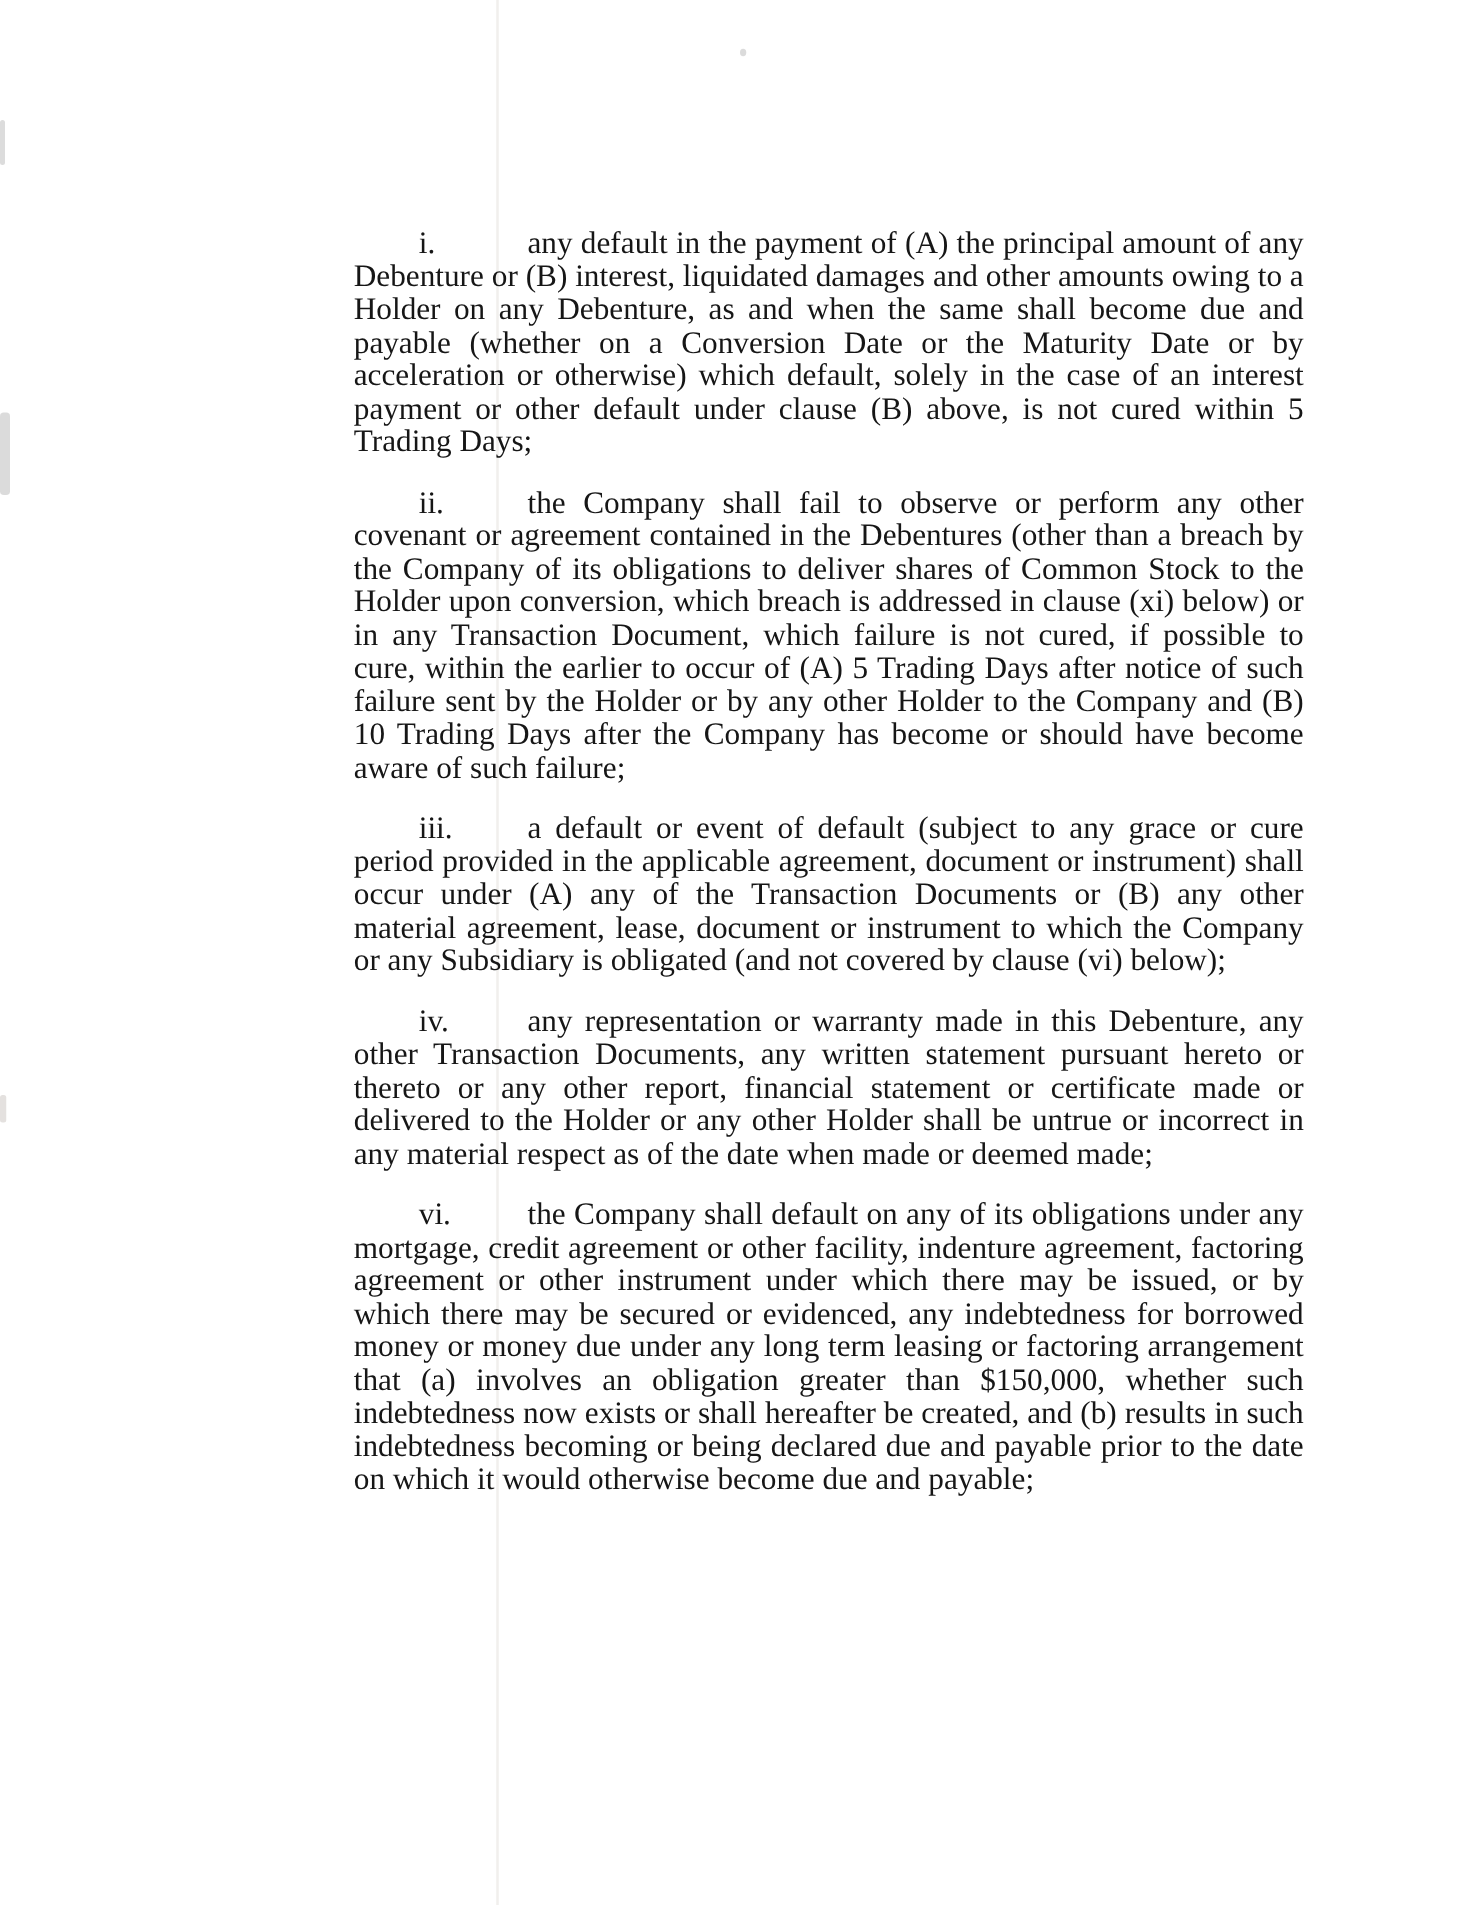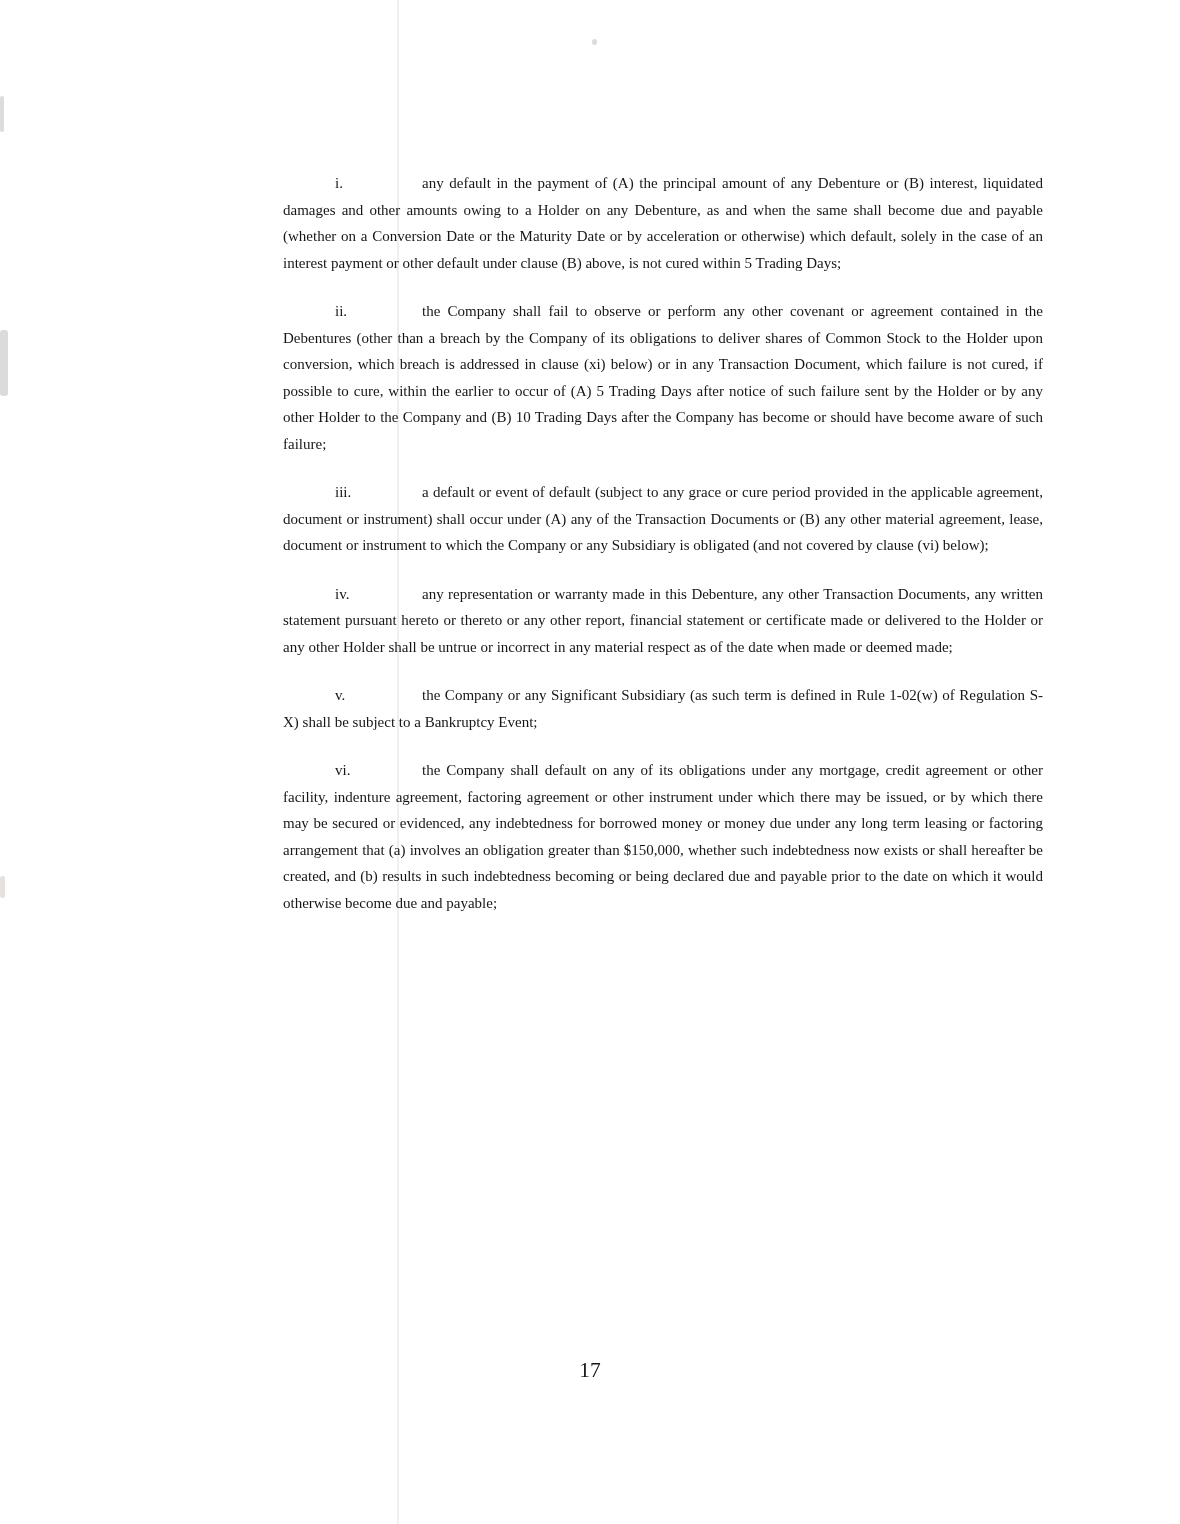--- a/index.html
+++ b/index.html
@@ -64,23 +64,23 @@
     top: 876px;
     width: 5px;
     height: 22px;
     background: #e4e1df;
     border-radius: 2px;
     z-index: 0;
   }
   .content {
     position: absolute;
     left: 283px;
-    top: 170px;
+    top: 182px;
     width: 760px;
-    font-size: 15px;
+    font-size: 25px;
     line-height: 26.5px;
     text-align: justify;
     z-index: 1;
   }
   .clause {
     margin: 0 0 22px 0;
     text-indent: 52px;
   }
   .clause .num {
     display: inline-block;
@@ -111,22 +111,20 @@
   <main class="content">
 
     <p class="clause"><span class="num">i.</span><span class="txt">any default in the payment of (A) the principal amount of any Debenture or (B) interest, liquidated damages and other amounts owing to a Holder on any Debenture, as and when the same shall become due and payable (whether on a Conversion Date or the Maturity Date or by acceleration or otherwise) which default, solely in the case of an interest payment or other default under clause (B) above, is not cured within 5 Trading Days;</span></p>
 
     <p class="clause"><span class="num">ii.</span><span class="txt">the Company shall fail to observe or perform any other covenant or agreement contained in the Debentures (other than a breach by the Company of its obligations to deliver shares of Common Stock to the Holder upon conversion, which breach is addressed in clause (xi) below) or in any Transaction Document, which failure is not cured, if possible to cure, within the earlier to occur of (A) 5 Trading Days after notice of such failure sent by the Holder or by any other Holder to the Company and (B) 10 Trading Days after the Company has become or should have become aware of such failure;</span></p>
 
     <p class="clause"><span class="num">iii.</span><span class="txt">a default or event of default (subject to any grace or cure period provided in the applicable agreement, document or instrument) shall occur under (A) any of the Transaction Documents or (B) any other material agreement, lease, document or instrument to which the Company or any Subsidiary is obligated (and not covered by clause (vi) below);</span></p>
 
     <p class="clause"><span class="num">iv.</span><span class="txt">any representation or warranty made in this Debenture, any other Transaction Documents, any written statement pursuant hereto or thereto or any other report, financial statement or certificate made or delivered to the Holder or any other Holder shall be untrue or incorrect in any material respect as of the date when made or deemed made;</span></p>
 
-    <p class="clause"><span class="num">v.</span><span class="txt">the Company or any Significant Subsidiary (as such term is defined in Rule 1-02(w) of Regulation S-X)  shall be subject to a Bankruptcy Event;</span></p>
 
     <p class="clause"><span class="num">vi.</span><span class="txt">the Company shall default on any of its obligations under any mortgage, credit agreement or other facility, indenture agreement, factoring agreement or other instrument under which there may be issued, or by which there may be secured or evidenced, any indebtedness for borrowed money or money due under any long term leasing or factoring arrangement that (a) involves an obligation greater than $150,000, whether such indebtedness now exists or shall hereafter be created, and (b) results in such indebtedness becoming or being declared due and payable prior to the date on which it would otherwise become due and payable;</span></p>
 
 
   </main>
 
-  <div class="page-number">17</div>
 
 </div>
 
 </body></html>

